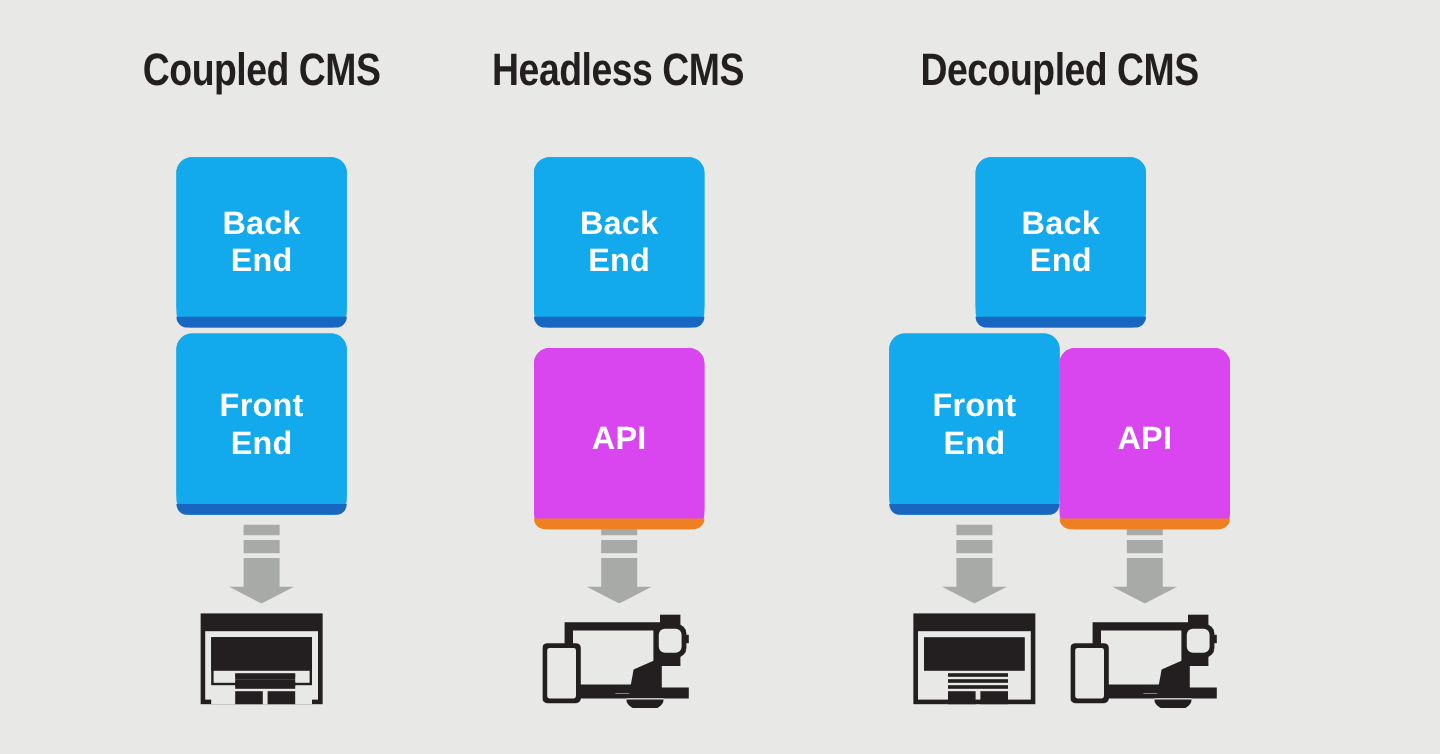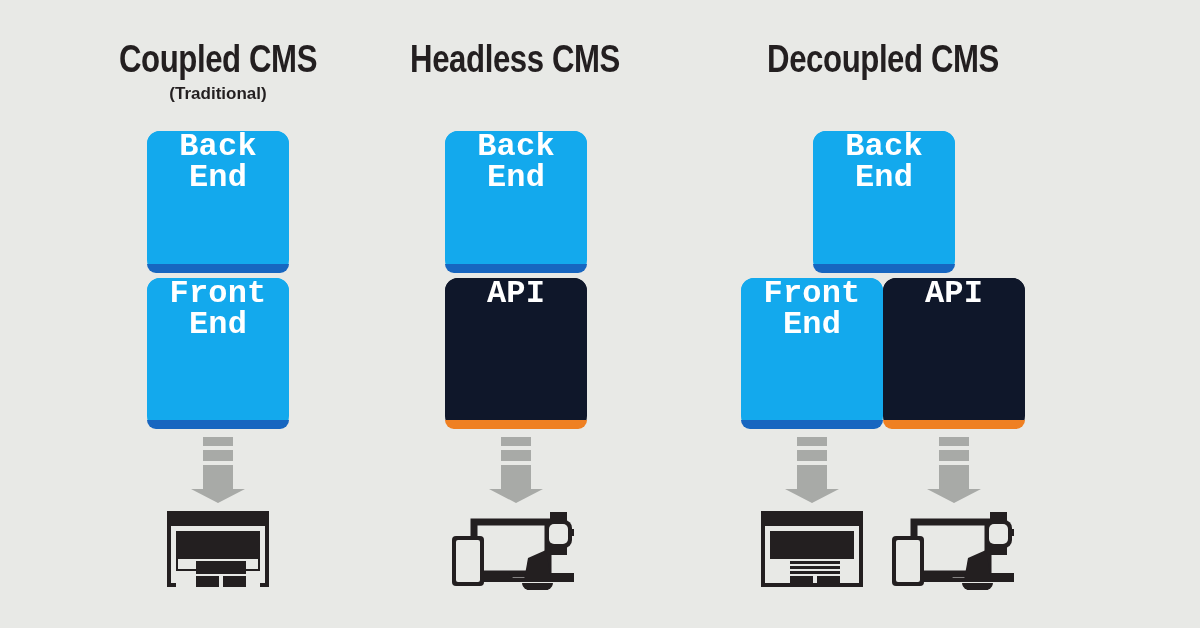--- a/index.html
+++ b/index.html
@@ -45,26 +45,27 @@
     line-height: 20px;
     white-space: nowrap;
   }
 
   
   .card {
     position: absolute;
     border-radius: 13px;
     box-sizing: border-box;
     display: flex;
+    align-items: center;
     justify-content: center;
     text-align: center;
     color: #ffffff;
-    font-family: Liberation Mono, monospace;
+    font-family: Liberation Sans, sans-serif;
     font-weight: 700;
-    font-size: 32px;
+    font-size: 27px;
     line-height: 31px;
     letter-spacing: 0.2px;
   }
   .card .card-label {
     position: relative;
     z-index: 2;
     white-space: pre-line;
   }
   .card.blue {
     background: #13a9ed;
@@ -74,21 +75,22 @@
     position: absolute;
     left: 0;
     right: 0;
     bottom: 0;
     height: 9px;
     background: #1766c0;
     border-radius: 0 0 13px 13px;
     z-index: 1;
   }
   .card.yellow {
-    background: #0f172a;
+    background: #d946ef;
+    margin-top: 12px;
   }
   .card.yellow::after {
     content: "";
     position: absolute;
     left: 0;
     right: 0;
     bottom: 0;
     height: 9px;
     background: #ef8022;
     border-radius: 0 0 13px 13px;
@@ -116,21 +118,20 @@
   .devices {
     position: absolute;
   }
 </style>
 </head>
 <body>
 
 <div class="stage">
 
   <div class="col-title" style="left:68px; top:38px; width:300px;">Coupled CMS</div>
-  <div class="col-subtitle" style="left:68px; top:84px; width:300px;">(Traditional)</div>
 
   <div class="card blue" style="left:147px; top:131px; width:142px; height:142px;">
     <span class="card-label">Back
 End</span>
   </div>
 
   <div class="card blue" style="left:147px; top:278px; width:142px; height:151px;">
     <span class="card-label">Front
 End</span>
   </div>

